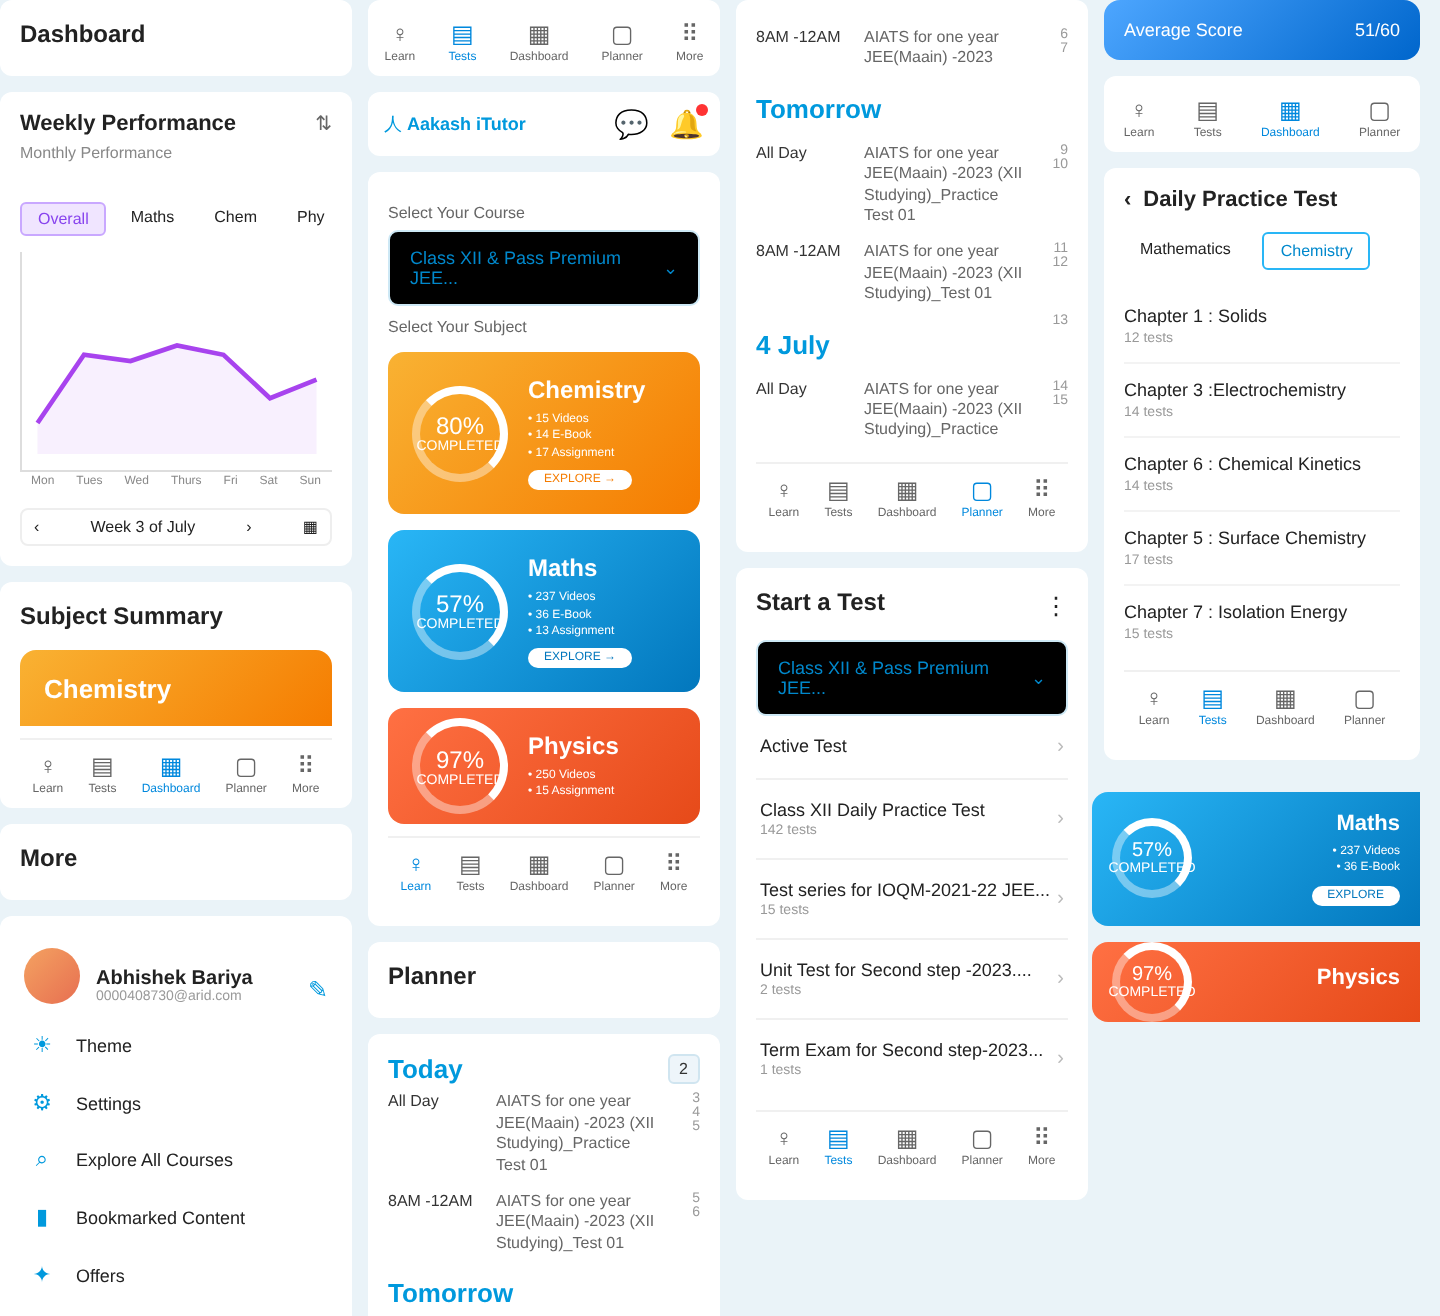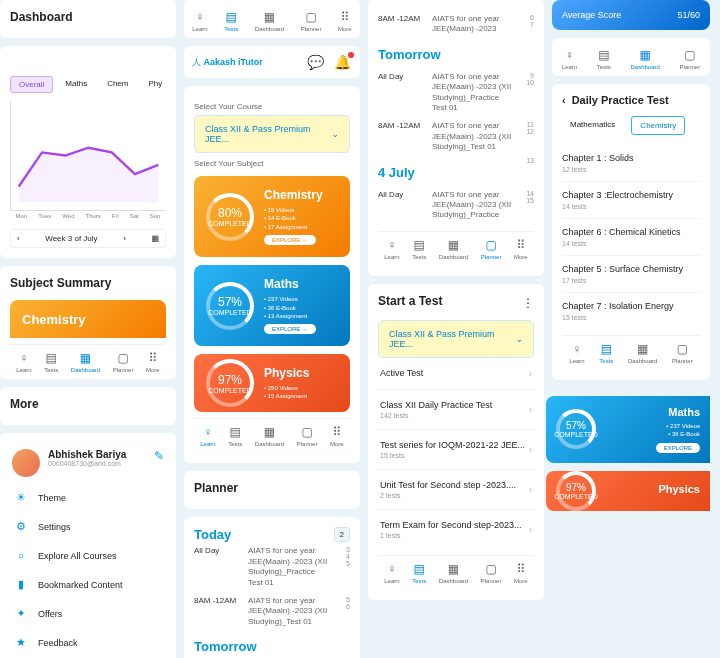--- a/index.html
+++ b/index.html
@@ -18,29 +18,29 @@
 .chart svg{width:100%;height:100%}
 .days{display:flex;justify-content:space-around;font-size:6px;color:#888;margin-top:2px}
 .wk-nav{display:flex;align-items:center;justify-content:space-between;margin-top:10px;font-size:8px;border:1px solid #eee;border-radius:4px;padding:4px 6px}
 .nav-bar{display:flex;justify-content:space-around;padding:6px 0;border-top:1px solid #f0f0f0;margin-top:6px}
 .nav-item{display:flex;flex-direction:column;align-items:center;gap:2px;font-size:6px;color:#666}
 .nav-item.active{color:#0088dd}
 .nav-ico{font-size:12px}
 .more-list{display:flex;flex-direction:column}
 .more-item{display:flex;align-items:center;gap:10px;padding:8px 4px;font-size:9px}
 .more-ico{width:14px;text-align:center;color:#0099dd;font-size:11px}
-.prof{display:flex;align-items:flex-start;gap:8px;padding:6px 2px}
+.prof{display:flex;align-items:flex-end;gap:8px;padding:6px 2px}
 .avatar{width:28px;height:28px;border-radius:50%;background:linear-gradient(135deg,#f4a261,#e76f51)}
 .prof-name{font-size:10px;font-weight:600}
 .prof-email{font-size:7px;color:#999}
 .edit-ico{margin-left:auto;color:#0099dd;font-size:12px}
 .itutor{display:flex;align-items:center;justify-content:space-between;padding:8px}
 .itutor-logo{color:#0099dd;font-size:9px;font-weight:600}
 .sel-label{font-size:8px;color:#666;margin:6px 0 4px}
-.dropdown{border:1px solid #cde8f5;border-radius:5px;padding:8px 10px;display:flex;justify-content:space-between;align-items:center;font-size:9px;color:#0088cc;background:#fef9c3}
+.dropdown{border:1px solid #cde8f5;border-radius:5px;padding:8px 10px;display:flex;justify-content:space-between;align-items:center;font-size:9px;color:#0088cc;background:#000000}
 .subj-card{border-radius:8px;padding:12px;color:#fff;display:flex;align-items:center;gap:10px;margin-top:8px;position:relative}
 .subj-card.chem{background:linear-gradient(135deg,#f9b233,#f57c00)}
 .subj-card.math{background:linear-gradient(135deg,#29b6f6,#0277bd)}
 .subj-card.phys{background:linear-gradient(135deg,#ff7043,#e64a19)}
 .ring{width:48px;height:48px;border-radius:50%;border:4px solid rgba(255,255,255,.4);border-top-color:#fff;border-right-color:#fff;display:flex;flex-direction:column;align-items:center;justify-content:center;font-size:7px}
 .ring .pct{font-size:12px;font-weight:400}
 .subj-info{flex:1}
 .subj-name{font-size:12px;font-weight:700;margin-bottom:4px}
 .subj-meta{font-size:6px;line-height:1.4}
 .expl-btn{background:#fff;color:#f57c00;font-size:6px;padding:2px 8px;border-radius:8px;margin-top:4px;display:inline-block}
@@ -72,20 +72,27 @@
 </head>
 <body>
 
 <div class="wrap">
 
 <div class="col">
  <div class="card">
   <div class="hdr">Dashboard</div>
  </div>
  <div class="card">
+  <div style="display:flex;justify-content:space-between;align-items:start">
+   <div>
+    <div class="hdr" style="font-size:11px">Weekly Performance</div>
+    <div class="sub">Monthly Performance</div>
+   </div>
+   <span class="sort-ico">⇅</span>
+  </div>
   <div class="pill-row">
    <span class="pill active">Overall</span>
    <span class="pill">Maths</span>
    <span class="pill">Chem</span>
    <span class="pill">Phy</span>
   </div>
   <div class="chart">
    <svg viewBox="0 0 100 60">
             <polyline points="5,50 20,28 35,30 50,25 65,28 80,42 95,36" fill="none" stroke="#a844ee" stroke-width="1.5"></polyline>
             <polyline points="5,50 20,28 35,30 50,25 65,28 80,42 95,36 95,60 5,60" fill="rgba(168,68,238,0.08)" stroke="none"></polyline>

